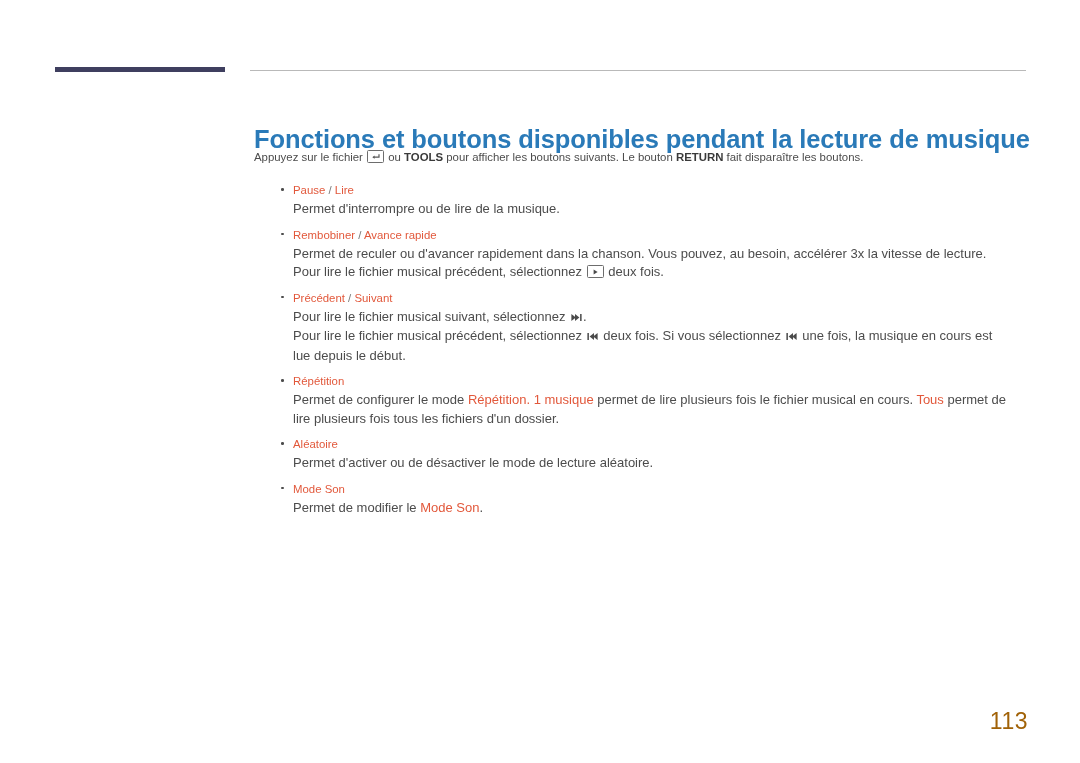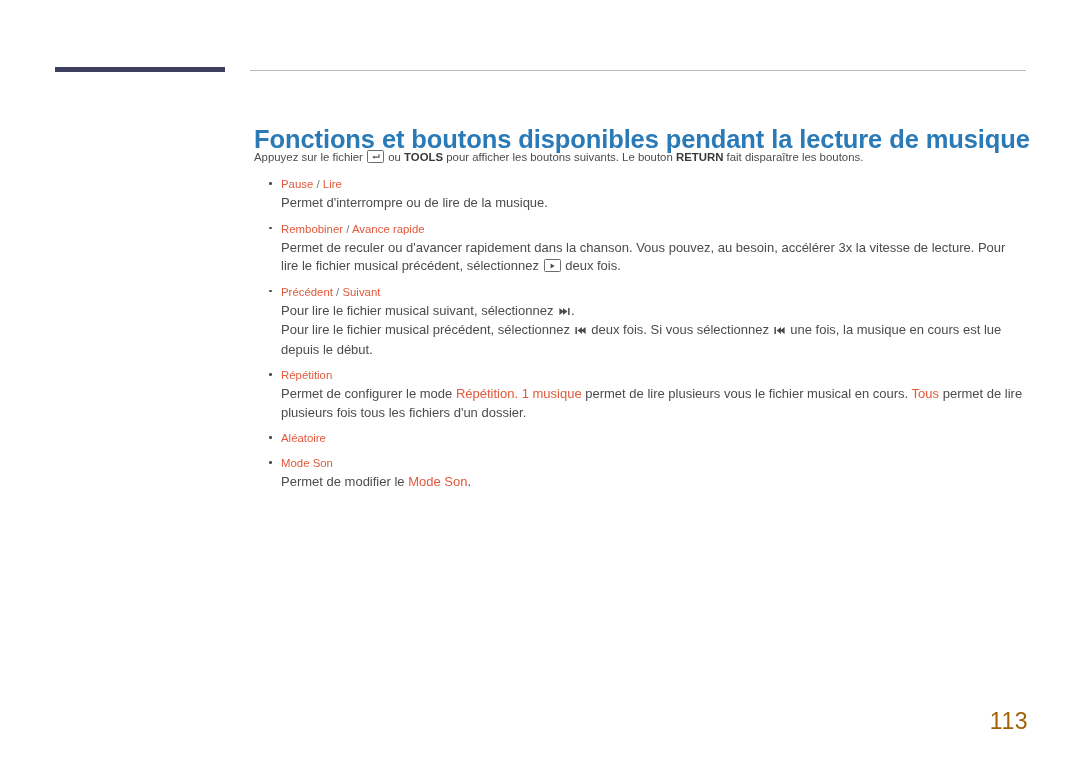--- a/index.html
+++ b/index.html
@@ -68,21 +68,21 @@
   }
   .intro {
     margin: 0 0 10px 0;
     color: #4c4c4c;
     font-size: 11.4px;
     line-height: 1.4;
   }
 
   ul.bullet-list {
     list-style: none;
-    margin: 4px;
+    margin: 16px;
     padding: 0;
   }
   ul.bullet-list > li {
     position: relative;
     padding-left: 23px;
     margin: 0 0 8px 0;
   }
   ul.bullet-list > li::before {
     content: "";
     position: absolute;
@@ -197,25 +197,26 @@
               <path d="M10.6 1 L6.2 4.5 L10.6 8 Z" fill="#4a4a4a"></path>
             </svg></span><span> deux fois. Si vous sélectionnez </span><span class="glyph"><svg width="11" height="9" viewBox="0 0 11 9" aria-hidden="true">
               <rect x="0.4" y="1" width="1.5" height="7" fill="#4a4a4a"></rect>
               <path d="M7 1 L2.6 4.5 L7 8 Z" fill="#4a4a4a"></path>
               <path d="M10.6 1 L6.2 4.5 L10.6 8 Z" fill="#4a4a4a"></path>
             </svg></span><span> une fois, la musique en cours est lue depuis le début.</span></span>
     </li>
 
     <li>
       <span class="item-title"><span class="hl">Répétition</span></span>
-      <span class="item-body"><span>Permet de configurer le mode </span><span class="hl">Répétition</span><span class="hl">. </span><span class="hl">1 musique</span><span> permet de lire plusieurs vous le fichier musical en cours. </span><span class="hl">Tous</span><span> permet de lire plusieurs fois tous les fichiers d'un dossier.</span></span>
+      <span class="item-body"><span>Permet de configurer le mode </span><span class="hl">Répétition</span><span class="hl">. </span><span class="hl">1 musique</span><span> permet de lire plusieurs fois le fichier musical en cours. </span><span class="hl">Tous</span><span> permet de lire plusieurs fois tous les fichiers d'un dossier.</span></span>
     </li>
 
     <li>
       <span class="item-title"><span class="hl">Aléatoire</span></span>
+      <span class="item-body">Permet d'activer ou de désactiver le mode de lecture aléatoire.</span>
     </li>
 
     <li>
       <span class="item-title"><span class="hl">Mode Son</span></span>
       <span class="item-body"><span>Permet de modifier le </span><span class="hl">Mode Son</span><span>.</span></span>
     </li>
 
   </ul>
 </div>
 

